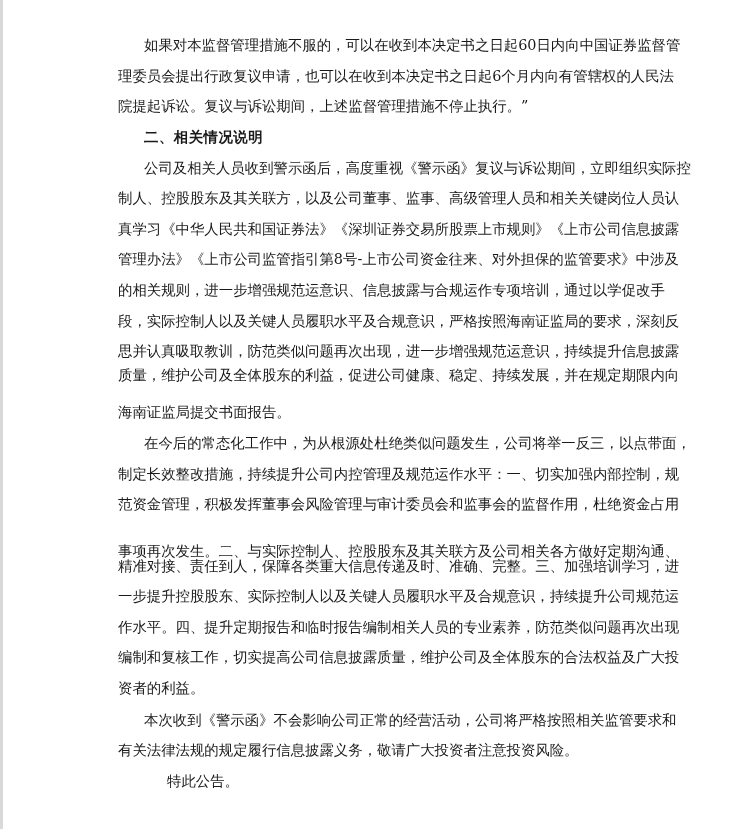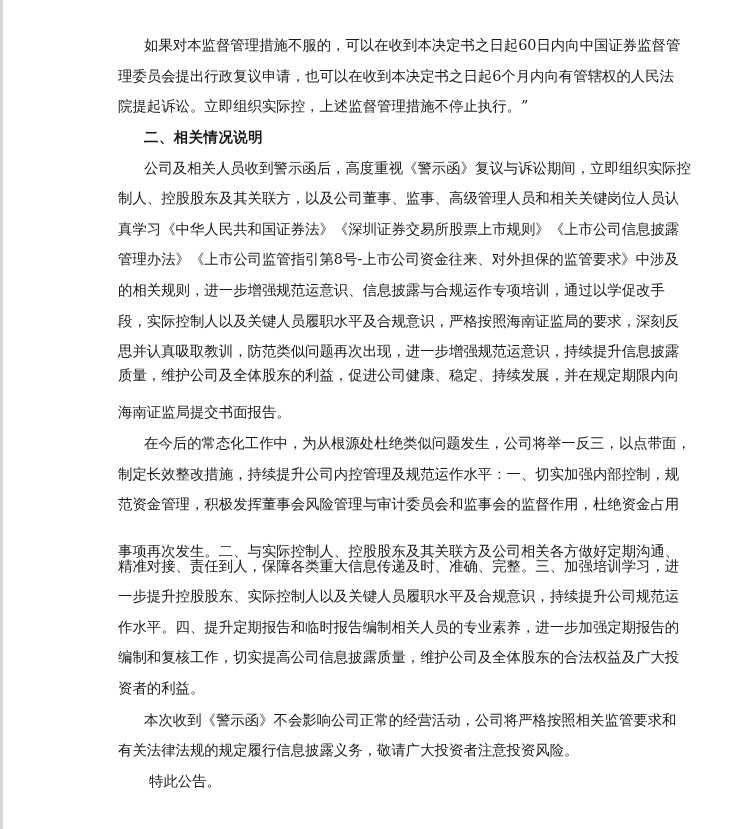--- a/index.html
+++ b/index.html
@@ -52,39 +52,39 @@
     }
     .line.heading {
       left: 141px;
       width: auto;
       font-family: "DejaVu Sans", "Liberation Sans", sans-serif;
       font-weight: bold;
       text-align-last: left;
       letter-spacing: 0.5px;
     }
     .line.closing {
-      left: 146px;
+      left: 164px;
       width: auto;
       text-align-last: left;
     }
     .paragraph {
       position: static;
     }
   </style>
 </head>
 <body>
 
 <div class="left-edge"></div>
 
 <div class="page">
 
   <div class="paragraph">
     <div class="line indent" style="top:34px">如果对本监督管理措施不服的，可以在收到本决定书之日起60日内向中国证券监督管</div>
     <div class="line" style="top:65px">理委员会提出行政复议申请，也可以在收到本决定书之日起6个月内向有管辖权的人民法</div>
-    <div class="line last" style="top:95px">院提起诉讼。立即组织实际控，上述监督管理措施不停止执行。”</div>
+    <div class="line last" style="top:95px">院提起诉讼。复议与诉讼期间，上述监督管理措施不停止执行。”</div>
   </div>
 
   <div class="paragraph">
     <div class="line heading" style="top:126px">二、相关情况说明</div>
   </div>
 
   <div class="paragraph">
     <div class="line indent" style="top:157px">公司及相关人员收到警示函后，高度重视《警示函》复议与诉讼期间，立即组织实际控</div>
     <div class="line" style="top:187px">制人、控股股东及其关联方，以及公司董事、监事、高级管理人员和相关关键岗位人员认</div>
     <div class="line" style="top:218px">真学习《中华人民共和国证券法》《深圳证券交易所股票上市规则》《上市公司信息披露</div>
@@ -96,21 +96,21 @@
     <div class="line last" style="top:401px">海南证监局提交书面报告。</div>
   </div>
 
   <div class="paragraph">
     <div class="line indent" style="top:432px">在今后的常态化工作中，为从根源处杜绝类似问题发生，公司将举一反三，以点带面，</div>
     <div class="line" style="top:463px">制定长效整改措施，持续提升公司内控管理及规范运作水平：一、切实加强内部控制，规</div>
     <div class="line" style="top:493px">范资金管理，积极发挥董事会风险管理与审计委员会和监事会的监督作用，杜绝资金占用</div>
     <div class="line" style="top:540px">事项再次发生。二、与实际控制人、控股股东及其关联方及公司相关各方做好定期沟通、</div>
     <div class="line" style="top:555px">精准对接、责任到人，保障各类重大信息传递及时、准确、完整。三、加强培训学习，进</div>
     <div class="line" style="top:585px">一步提升控股股东、实际控制人以及关键人员履职水平及合规意识，持续提升公司规范运</div>
-    <div class="line" style="top:616px">作水平。四、提升定期报告和临时报告编制相关人员的专业素养，进一步加强定期报告的</div>
+    <div class="line" style="top:616px">作水平。四、提升定期报告和临时报告编制相关人员的专业素养，防范类似问题再次出现</div>
     <div class="line" style="top:646px">编制和复核工作，切实提高公司信息披露质量，维护公司及全体股东的合法权益及广大投</div>
     <div class="line last" style="top:677px">资者的利益。</div>
   </div>
 
   <div class="paragraph">
     <div class="line indent" style="top:709px">本次收到《警示函》不会影响公司正常的经营活动，公司将严格按照相关监管要求和</div>
     <div class="line last" style="top:739px">有关法律法规的规定履行信息披露义务，敬请广大投资者注意投资风险。</div>
   </div>
 
   <div class="paragraph">

